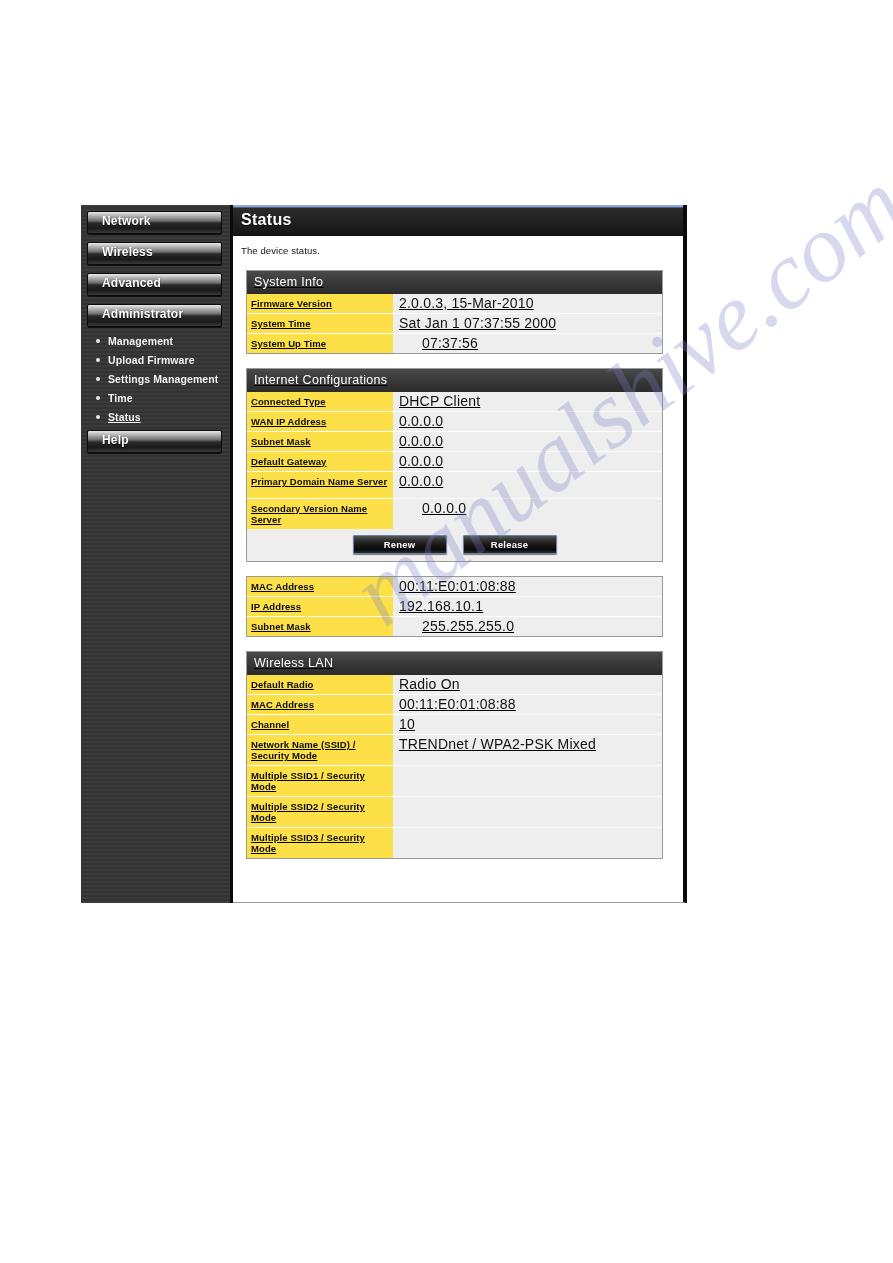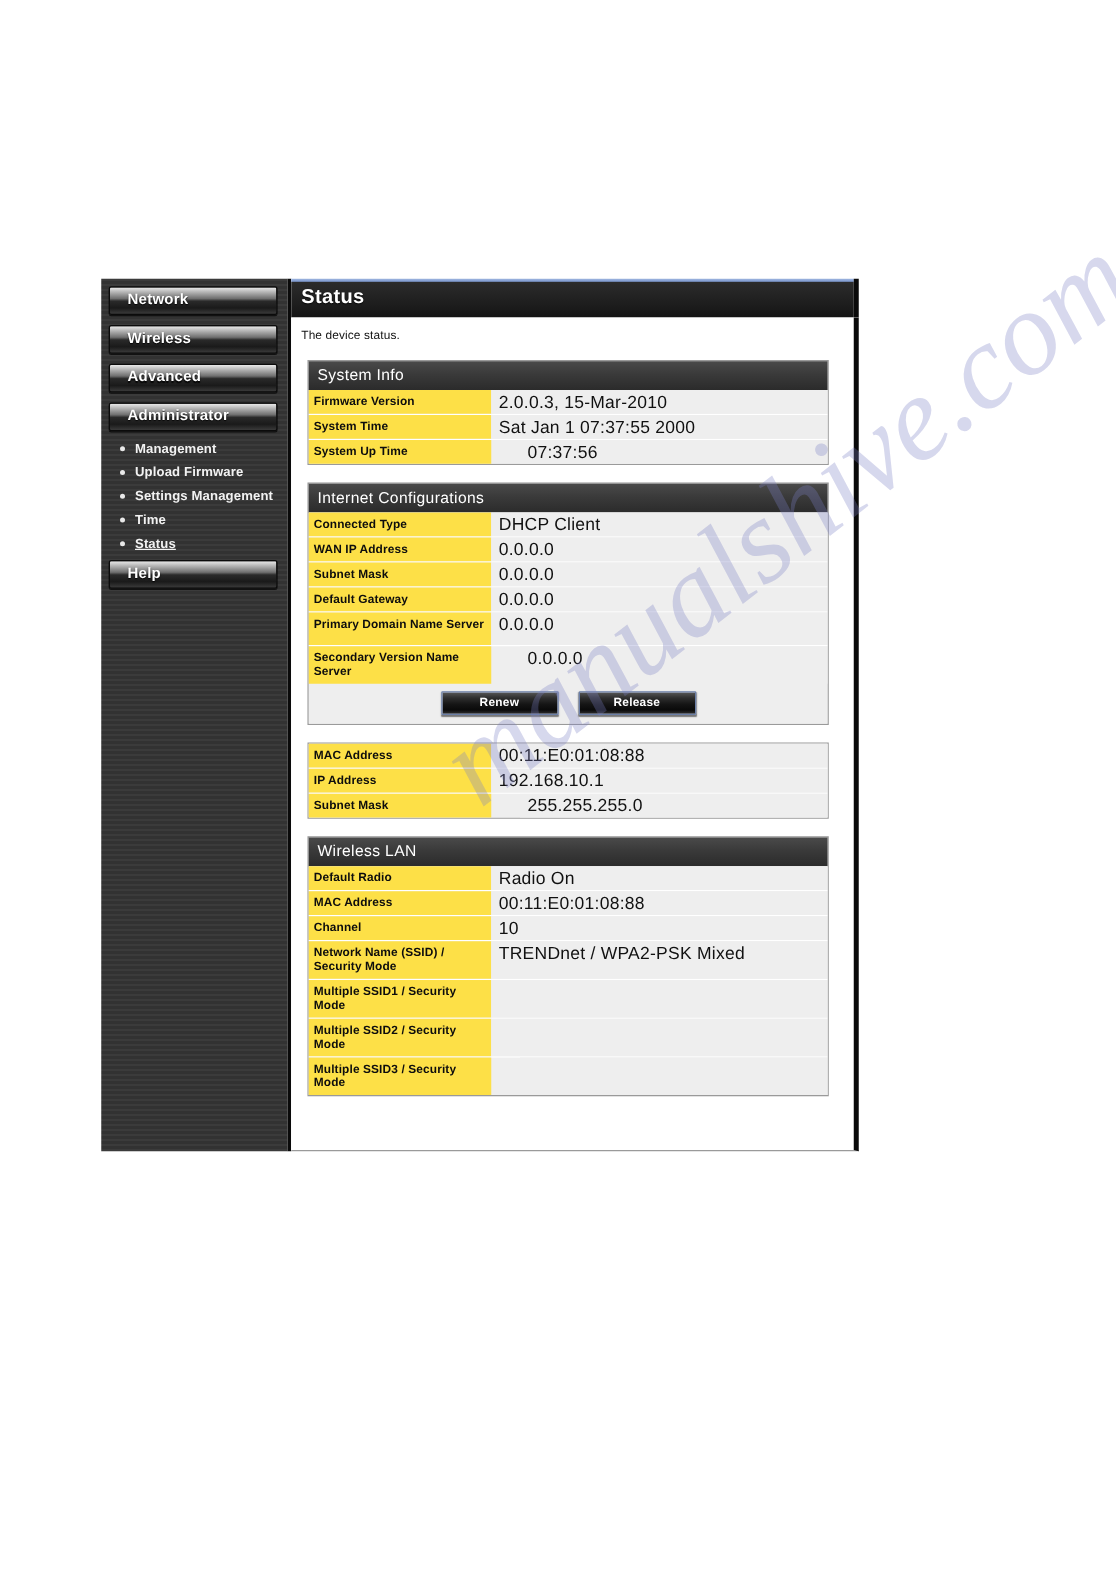--- a/index.html
+++ b/index.html
@@ -12,21 +12,21 @@
     width: 893px;
     height: 1263px;
     position: relative;
     font-family: "Liberation Sans", sans-serif;
     overflow: hidden;
   }
 
   
   #scan {
     position: absolute;
-    left: 0; top: 18px;
+    left: 0; top: 0;
     width: 893px;
     height: 1053px;
     background: #ffffff;
   }
 
   
   #ui {
     position: absolute;
     left: 81px;
     top: 205px;
@@ -160,20 +160,21 @@
     color: #111;
     padding: 9px 0 0 8px;
     letter-spacing: 0.1px;
   }
 
   
   .section {
     margin: 14px 20px 0 13px;
     border: 1px solid #9a9a9a;
     background: #eeeeee;
+    text-decoration: underline;
   }
   .sec-head {
     height: 23px;
     background: linear-gradient(to bottom, #4a4a4a 0%, #3a3a3a 45%, #2b2b2b 100%);
     color: #ffffff;
     font-size: 12.5px;
     padding: 4px 0 0 7px;
     box-sizing: border-box;
     letter-spacing: 0.3px;
   }

